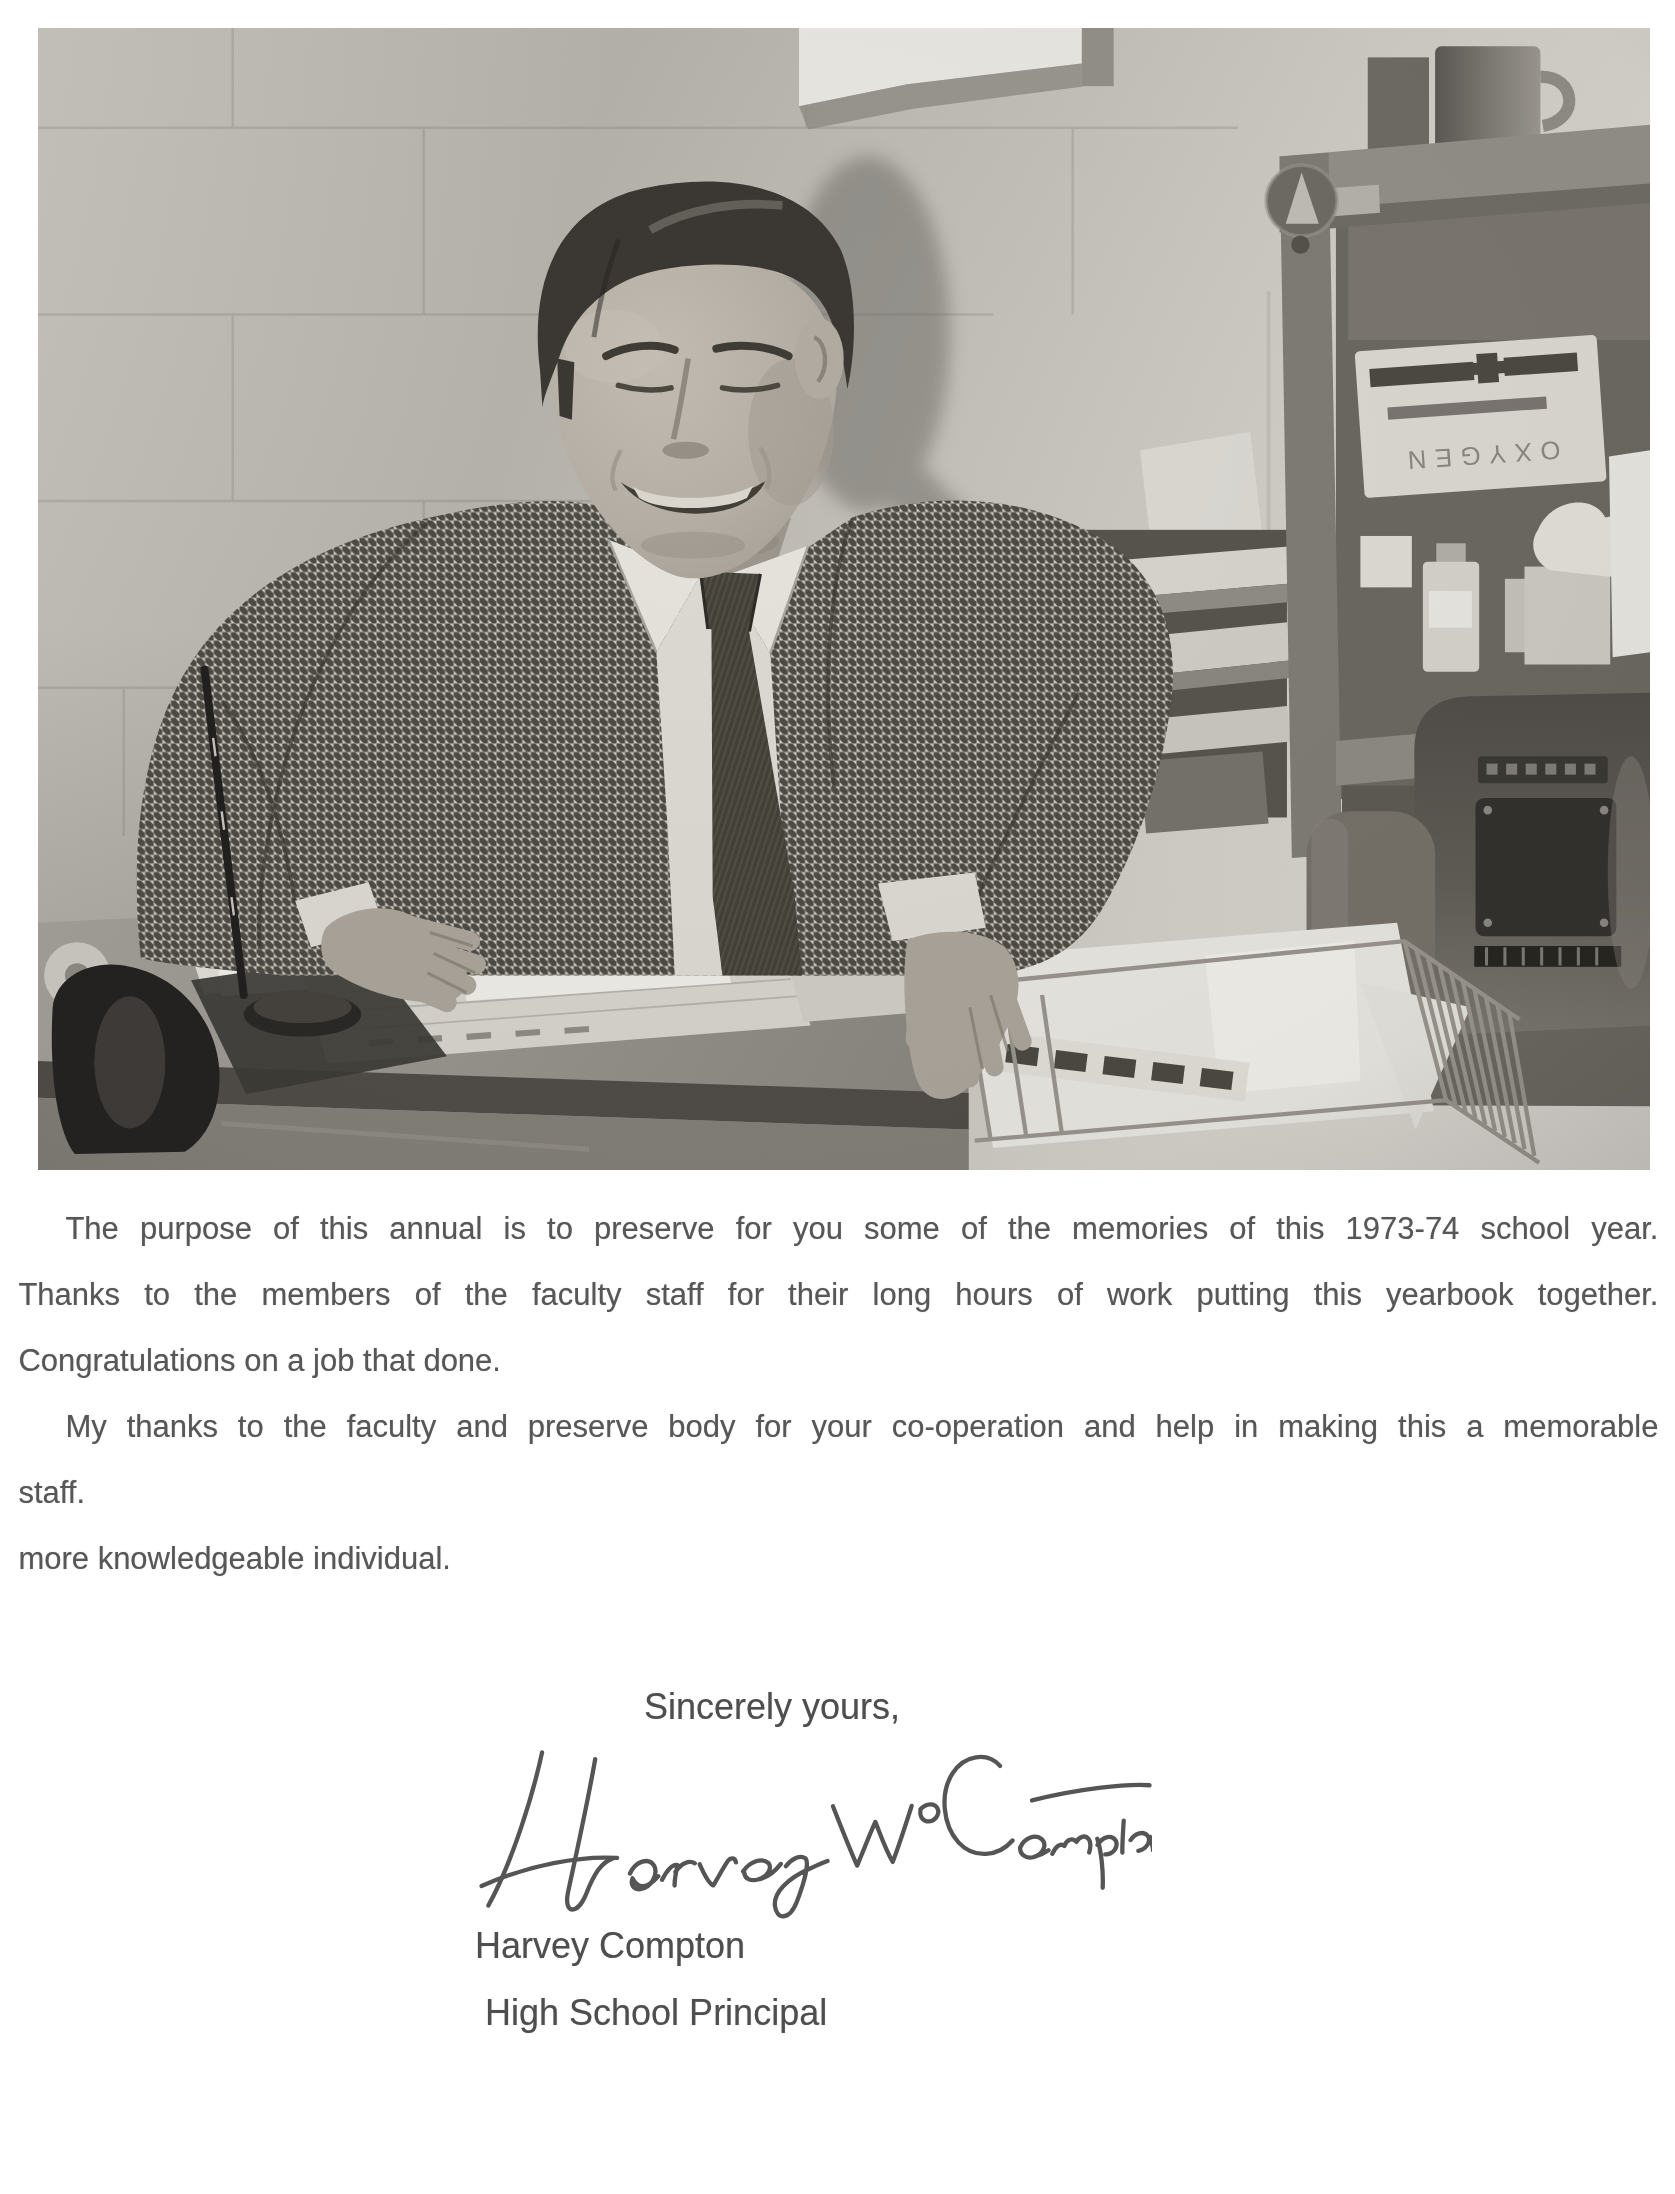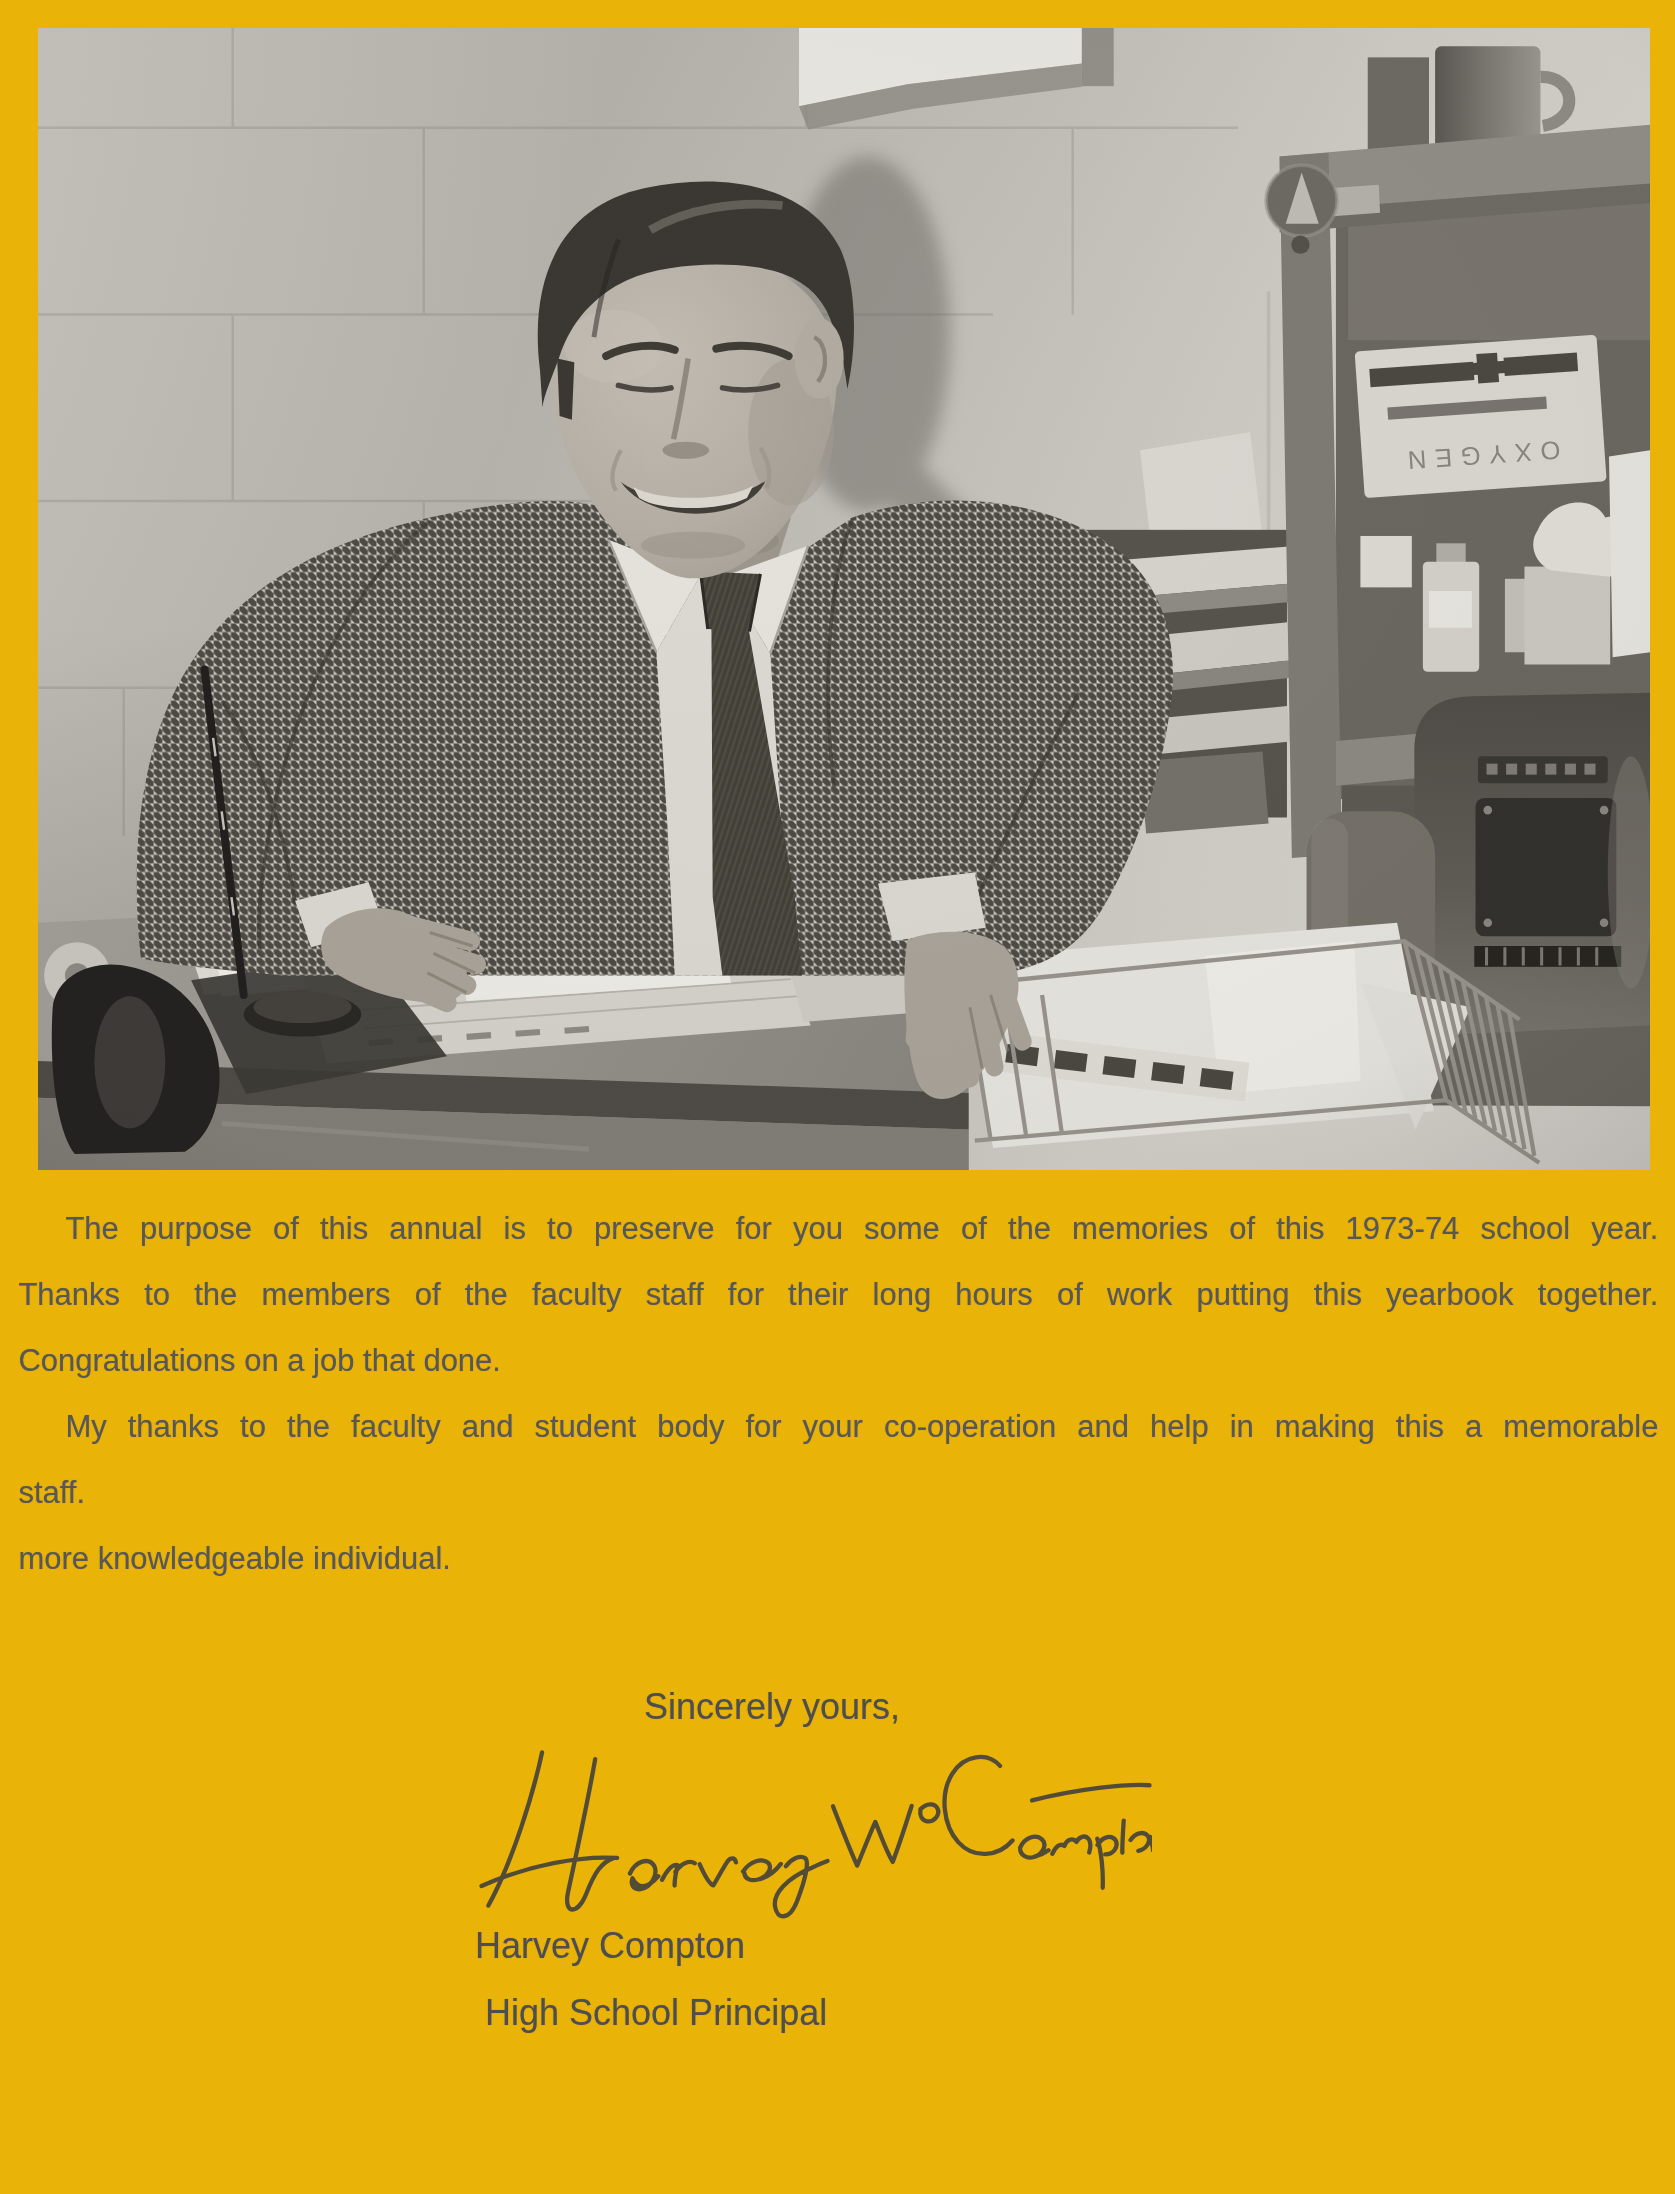--- a/index.html
+++ b/index.html
@@ -1,19 +1,19 @@
 <!DOCTYPE html>
 <html style="font-size:9.8px"><head>
 <meta charset="utf-8">
 <style>
   html,body{margin:0;padding:0;background:#e9e9e9;}
   #page{
     position:relative;
     width:1676px;height:2194px;
-    background:#eab308;
+    background:#ffffff;
     font-family:"Liberation Sans", sans-serif;
     overflow:hidden;
   }
   
   #photo{
     position:absolute;left:38px;top:28px;width:1612px;height:1142px;
     background:#b9b6b0;
   }
   #photo svg{display:block;width:100%;height:100%;}
   
@@ -378,21 +378,21 @@
       </g>
 
       <rect x="0" y="0" width="2633" height="1866" fill="url(#vig)"></rect>
     </svg>
   </figure>
 
   <div id="letter-lines">
     <div class="letter-line l-justify l-indent">The purpose of this annual is to preserve for you some of the memories of this 1973-74 school year.</div>
     <div class="letter-line l-justify">Thanks to the members of the faculty staff for their long hours of work putting this yearbook together.</div>
     <div class="letter-line l-left">Congratulations on a job that done.</div>
-    <div class="letter-line l-justify l-indent">My thanks to the faculty and student body for your co-operation and help in making this a memorable</div>
+    <div class="letter-line l-justify l-indent">My thanks to the faculty and preserve body for your co-operation and help in making this a memorable</div>
     <div class="letter-line l-left">staff.</div>
     <div class="letter-line l-left">more knowledgeable individual.</div>
   </div>
 
   <div id="closing" class="sig-text">Sincerely yours,</div>
 
   <div id="signature">
     <svg viewBox="0 0 1100 300" preserveAspectRatio="xMidYMid meet">
       <title>Harvey W Compton</title>
       <g transform="rotate(-2 550 150)" stroke="#3e3e3e" stroke-width="7" fill="none" stroke-linecap="round" stroke-linejoin="round" opacity="0.88">

